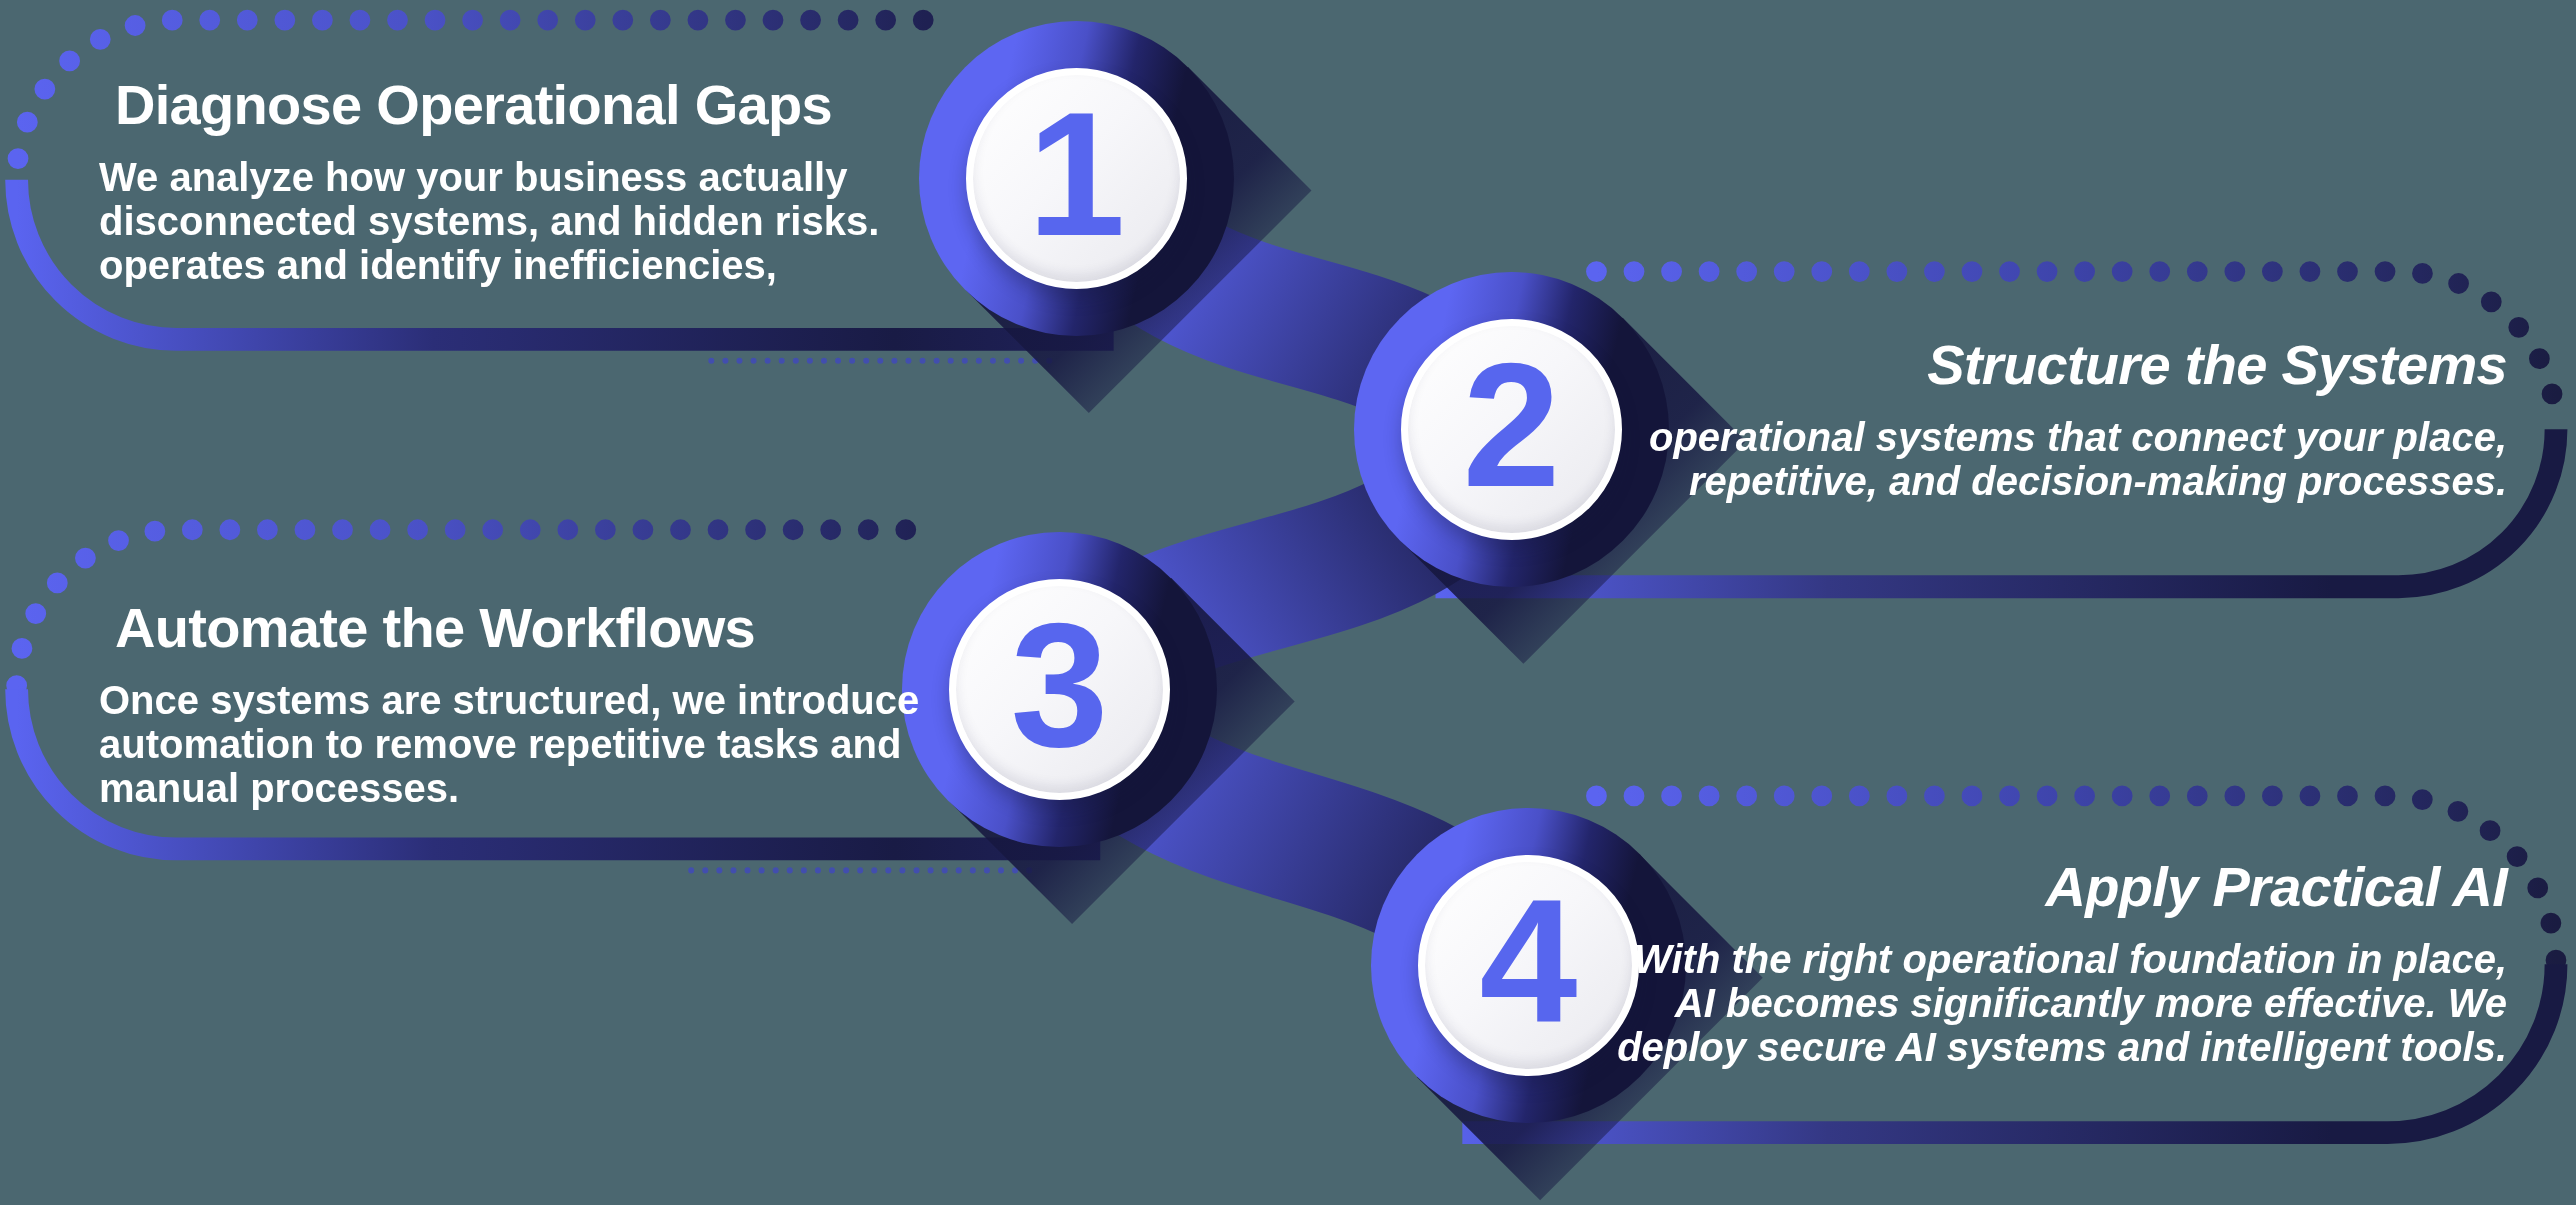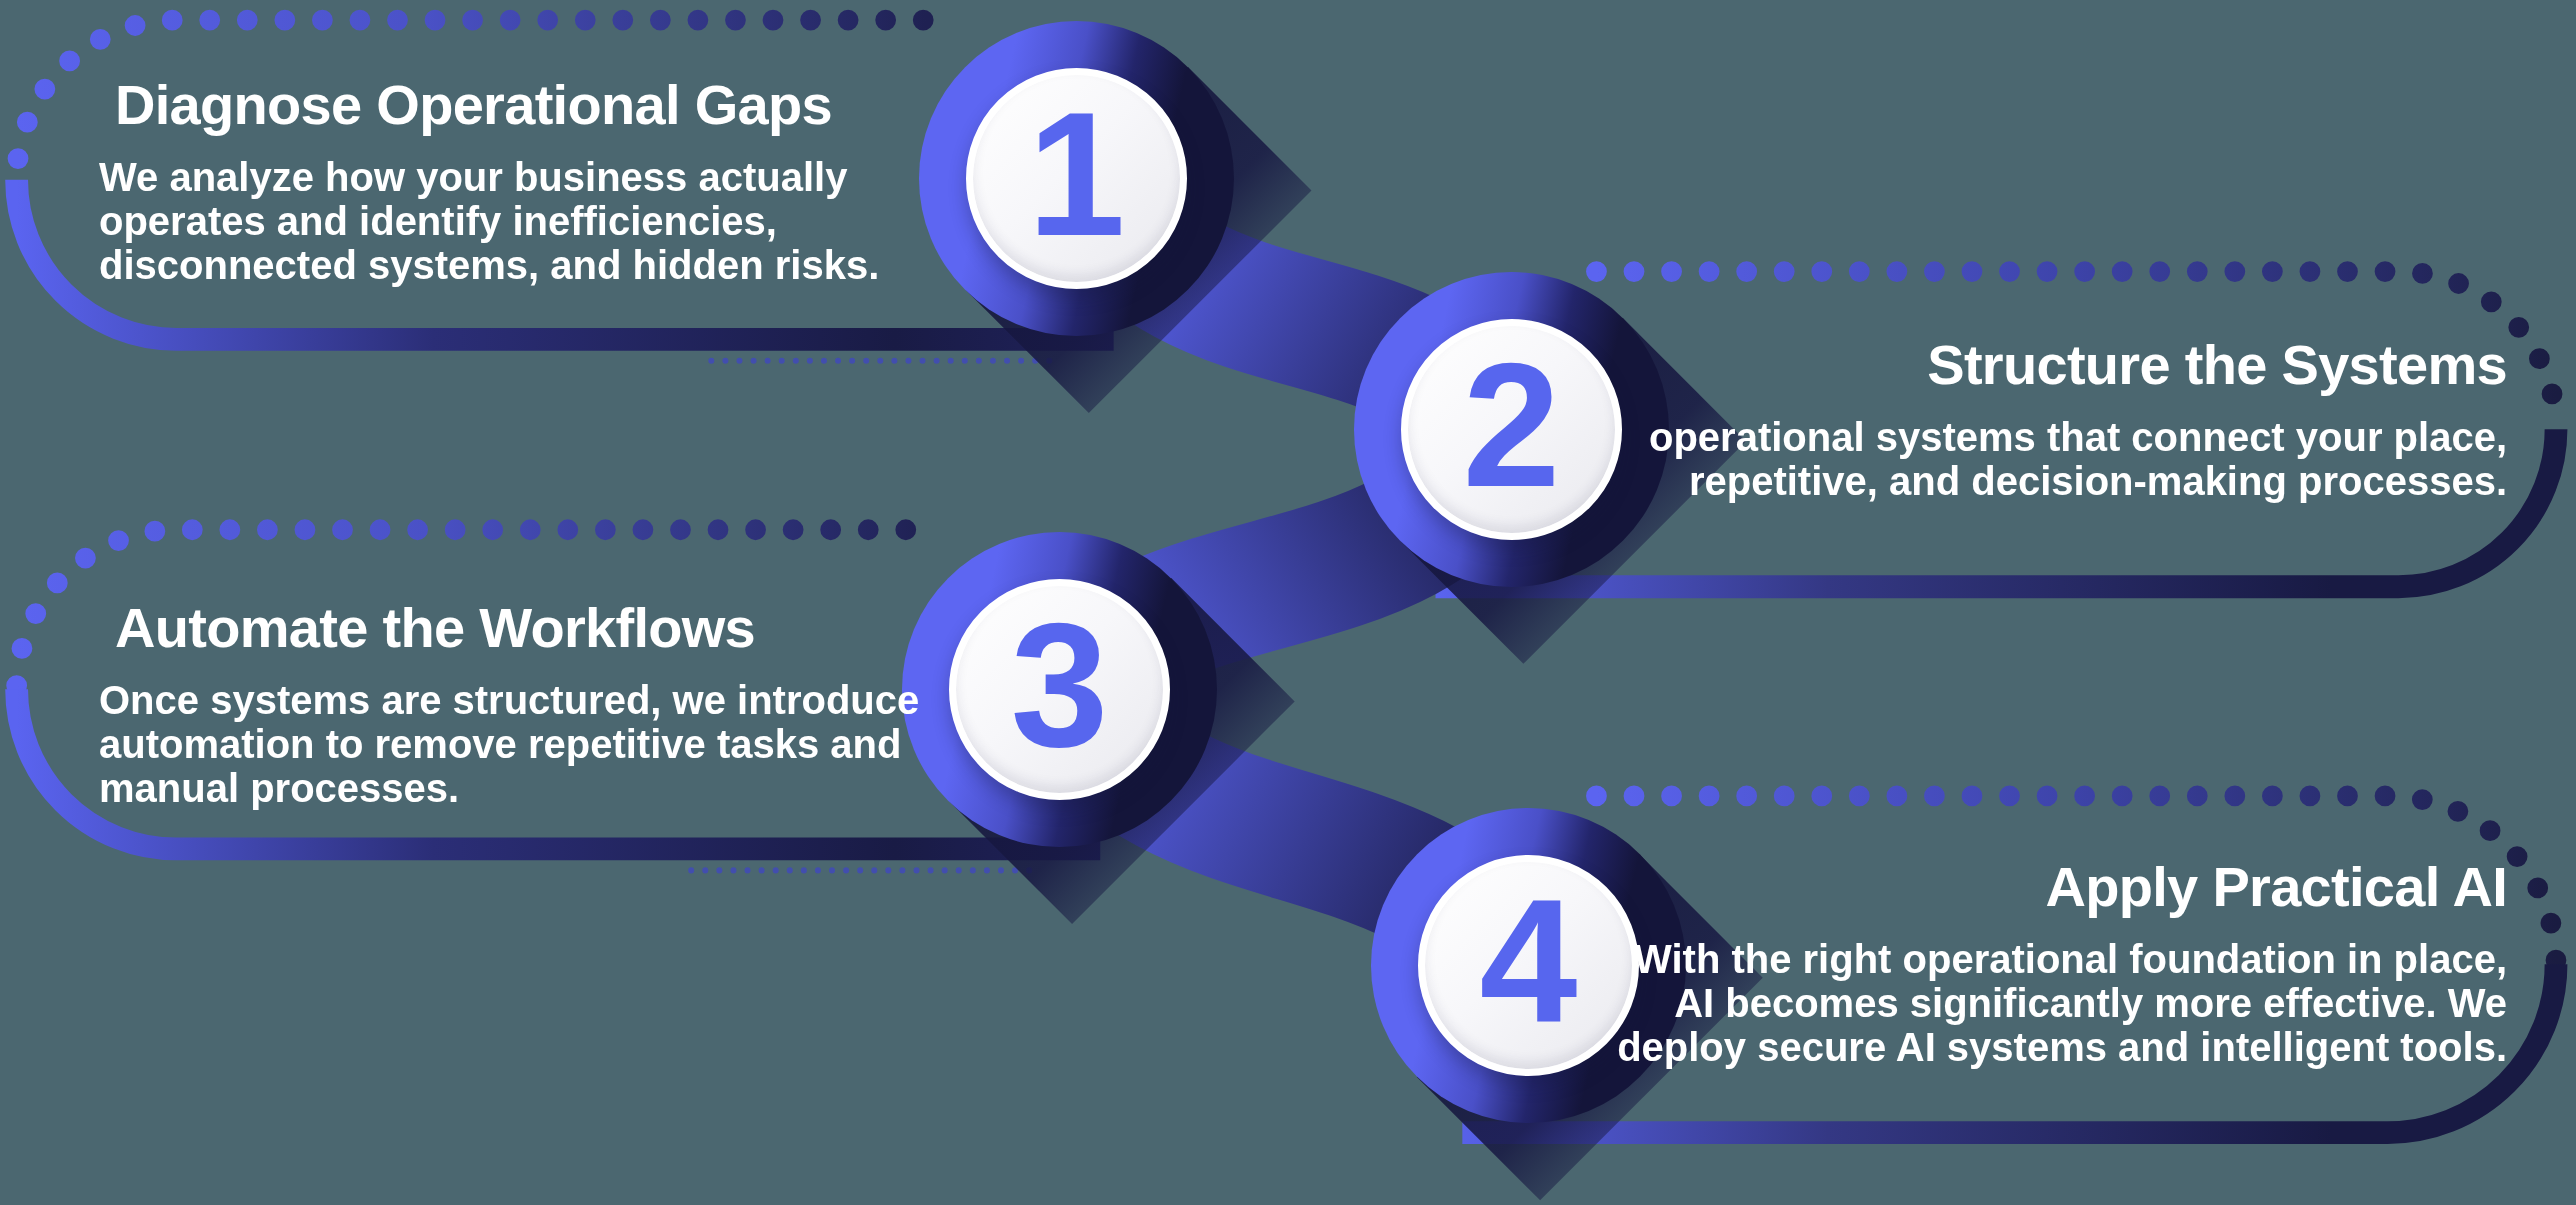--- a/index.html
+++ b/index.html
@@ -52,21 +52,21 @@
     line-height: 1;
     transform: translateY(-5.4px);
   }
   
   .text-block {
     position: absolute;
     width: 1047px;
     color: #FFFFFF;
   }
   .text-block.align-left  { text-align: left; }
-  .text-block.align-right { text-align: right; }
+  .text-block.align-right { text-align: right; font-style: italic; }
   .step-title {
     margin: 0 0 20px 16px;
     font-size: 56px;
     line-height: 1.08;
     font-weight: 700;
     letter-spacing: -0.7px;
     color: #FFFFFF;
   }
   .step-line {
     font-size: 40px;
@@ -163,22 +163,22 @@
   </div>
   <div class="badge" style="left:1371px; top:808px;">
     <div class="badge-inner">
       <span class="badge-num">4</span>
     </div>
   </div>
 
   <div class="text-block align-left" style="left:99px; top:75px;">
     <h2 class="step-title">Diagnose Operational Gaps</h2>
     <div class="step-line">We analyze how your business actually</div>
+    <div class="step-line">disconnected systems, and hidden risks.</div>
     <div class="step-line">operates and identify inefficiencies,</div>
-    <div class="step-line">disconnected systems, and hidden risks.</div>
   </div>
 
   <div class="text-block align-right" style="right:69px; top:335px;">
     <h2 class="step-title">Structure the Systems</h2>
     <div class="step-line">operational systems that connect your place,</div>
     <div class="step-line">repetitive, and decision-making processes.</div>
   </div>
 
   <div class="text-block align-left" style="left:99px; top:598px;">
     <h2 class="step-title">Automate the Workflows</h2>

